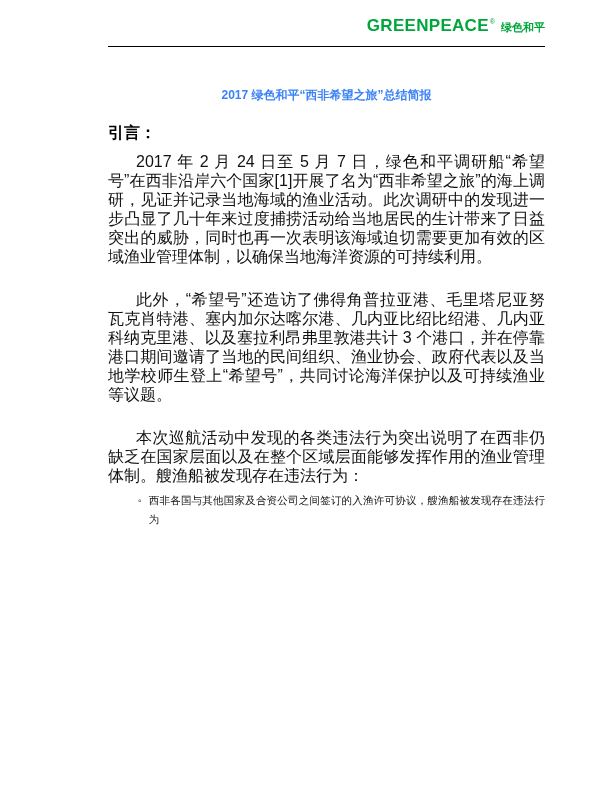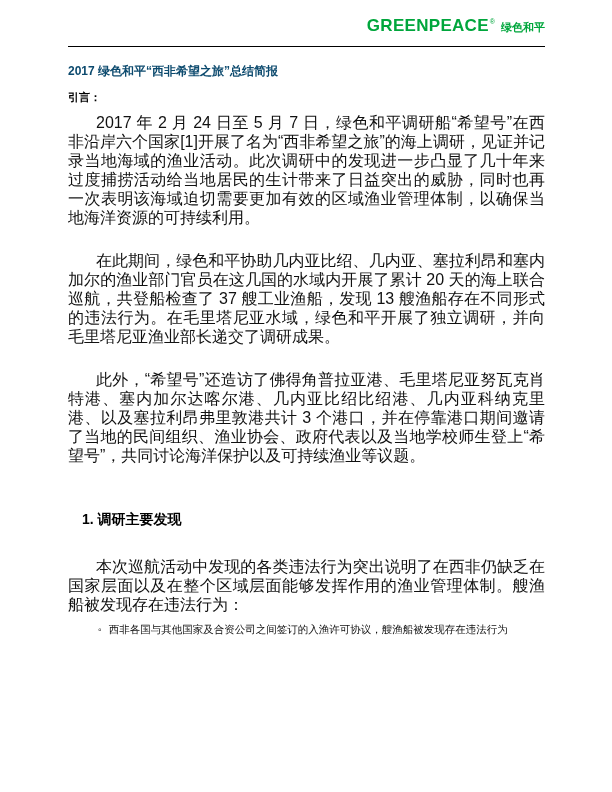--- a/index.html
+++ b/index.html
@@ -10,21 +10,21 @@
   body {
     width: 612px;
     height: 792px;
     font-family: "Liberation Sans", "DejaVu Sans", sans-serif;
     color: #111111;
   }
   .page {
     box-sizing: border-box;
     width: 612px;
     height: 792px;
-    padding: 16px 67px 0 68px;
+    padding: 16px 67px 0 108px;
     background: #ffffff;
     overflow: hidden;
   }
   .header {
     display: flex;
     justify-content: flex-end;
     align-items: flex-start;
     height: 24px;
   }
   .logo {
@@ -49,29 +49,29 @@
     font-size: 11px;
     font-weight: bold;
     margin-left: 5px;
   }
   .rule {
     border: none;
     border-top: 1.6px solid #000000;
     margin: 6px 0 0 0;
   }
   .title {
-    margin: 16px 0 0 0;
+    margin: 40px 0 0 0;
     font-size: 12px;
     font-weight: bold;
-    text-align: left;
-    color: #0c4a6e;
+    text-align: center;
+    color: #3b82f6;
   }
   .intro-label {
-    margin-top: 10px;
-    font-size: 11px;
+    margin-top: 19px;
+    font-size: 16px;
     font-weight: bold;
     color: #000000;
   }
   .para {
     margin: 8px 0 24px 0;
     font-size: 16px;
     line-height: 19px;
     text-align: justify;
     text-indent: 28px;
     color: #111111;
@@ -120,24 +120,22 @@
     </div>
   </div>
 
   <hr class="rule">
 
   <h1 class="title">2017 绿色和平“西非希望之旅”总结简报</h1>
 
   <div class="intro-label">引言：</div>
 
   <p class="para">2017 年 2 月 24 日至 5 月 7 日，绿色和平调研船“希望号”在西非沿岸六个国家[1]开展了名为“西非希望之旅”的海上调研，见证并记录当地海域的渔业活动。此次调研中的发现进一步凸显了几十年来过度捕捞活动给当地居民的生计带来了日益突出的威胁，同时也再一次表明该海域迫切需要更加有效的区域渔业管理体制，以确保当地海洋资源的可持续利用。</p>
-  <p class="para">在此期间，绿色和平协助几内亚比绍、几内亚、塞拉利昂和塞内加尔的渔业部门官员在这几国的水域内开展了累计 20 天的海上联合巡航，共登船检查了 37 艘工业渔船，发现 13 艘渔船存在不同形式的违法行为。在毛里塔尼亚水域，绿色和平开展了独立调研，并向毛里塔尼亚渔业部长递交了调研成果。</p>
   <p class="para">此外，“希望号”还造访了佛得角普拉亚港、毛里塔尼亚努瓦克肖特港、塞内加尔达喀尔港、几内亚比绍比绍港、几内亚科纳克里港、以及塞拉利昂弗里敦港共计 3 个港口，并在停靠港口期间邀请了当地的民间组织、渔业协会、政府代表以及当地学校师生登上“希望号”，共同讨论海洋保护以及可持续渔业等议题。</p>
 
-  <h2 class="section-heading">1. 调研主要发现</h2>
 
   <p class="para para-tight">本次巡航活动中发现的各类违法行为突出说明了在西非仍缺乏在国家层面以及在整个区域层面能够发挥作用的渔业管理体制。艘渔船被发现存在违法行为：</p>
 
   <div class="bullet-item">
     <span class="bullet-marker">◦</span>
     <span class="bullet-text">西非各国与其他国家及合资公司之间签订的入渔许可协议，艘渔船被发现存在违法行为</span>
   </div>
 
 </div>
 

